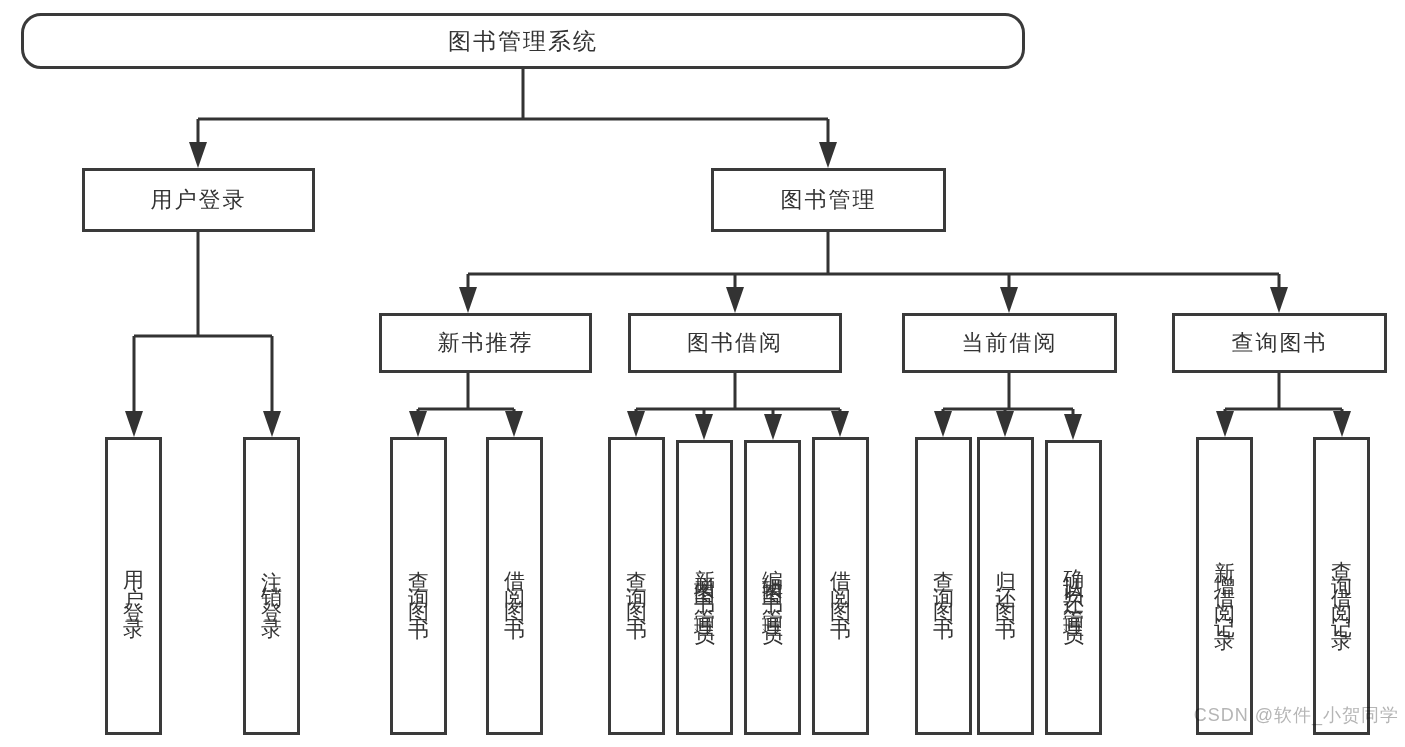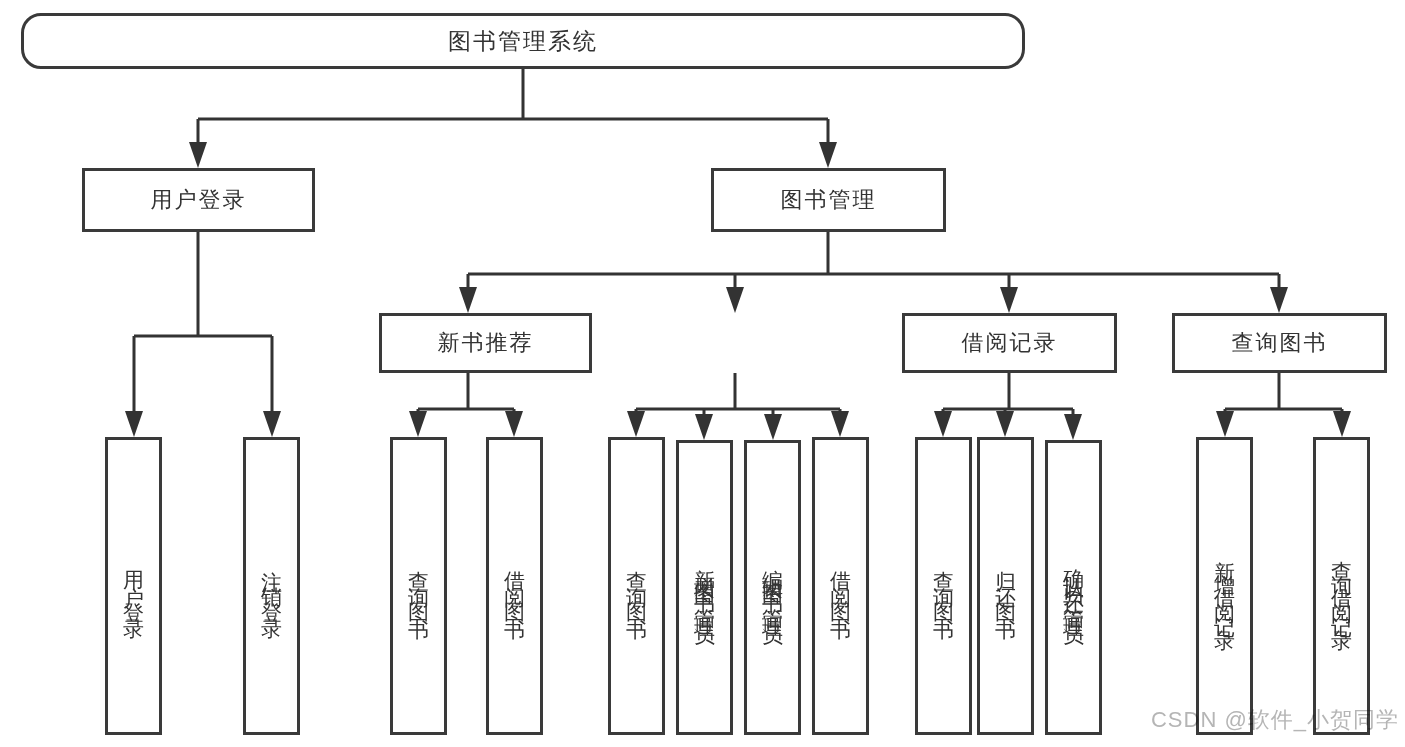--- a/index.html
+++ b/index.html
@@ -30,22 +30,22 @@
     font-size: 21px;
     letter-spacing: 16px;
     width: 57px;
     height: 298px;
     top: 437px;
   }
   .vnode.vlong { letter-spacing: 8px; }
   .watermark {
     position: absolute;
     right: 6px;
-    bottom: 12px;
-    font-size: 22px;
+    bottom: 20px;
+    font-size: 18px;
     letter-spacing: 1px;
     color: #b5b5b5;
     mix-blend-mode: multiply;
     z-index: 5;
     white-space: nowrap;
   }
 </style>
 </head>
 <body>
 
@@ -90,22 +90,25 @@
   <div class="node hnode" style="left:82px; top:168px; width:233px; height:64px;">
     <span>用户登录</span>
   </div>
   <div class="node hnode" style="left:711px; top:168px; width:235px; height:64px;justify-content:center;">
     <span>图书管理</span>
   </div>
 
   <div class="node hnode" style="left:362px; top:313px; width:213px; height:60px;margin-left:17px;">
     <span>新书推荐</span>
   </div>
+  <div class="node hnode" style="left:628px; top:313px; width:214px; height:60px;">
+    <span>图书借阅</span>
+  </div>
   <div class="node hnode" style="left:902px; top:313px; width:215px; height:60px;">
-    <span>借阅记录</span>
+    <span>当前借阅</span>
   </div>
   <div class="node hnode" style="left:1172px; top:313px; width:215px; height:60px;">
     <span>查询图书</span>
   </div>
 
   <div class="node vnode" style="left:105px;">
     <span>用户登录</span>
   </div>
   <div class="node vnode" style="left:243px;">
     <span>注销登录</span>

